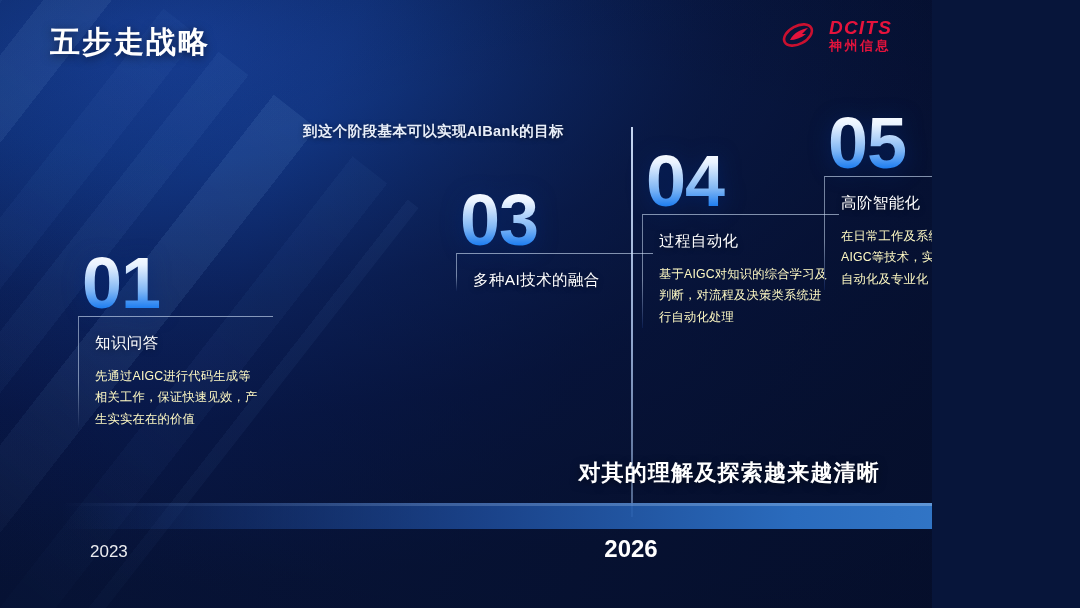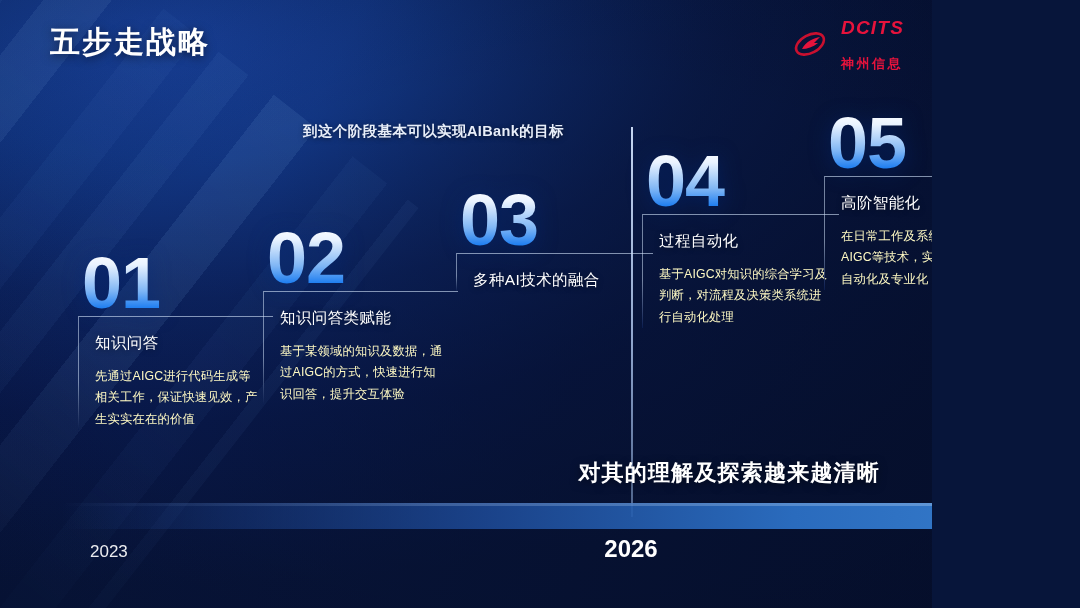--- a/index.html
+++ b/index.html
@@ -46,25 +46,25 @@
     position:absolute;inset:0;
     background:radial-gradient(130% 110% at 60% 55%, rgba(0,0,0,0) 38%, rgba(2,8,28,0.45) 100%);
   }
 
   
   .title{
     position:absolute;left:50px;top:22px;
     font-size:30px;font-weight:bold;color:#ffffff;letter-spacing:2px;
     text-shadow:0 2px 10px rgba(0,0,0,.55);
   }
-  .logo{position:absolute;right:28px;top:18px;display:flex;align-items:center;gap:14px;}
+  .logo{position:absolute;right:40px;top:18px;display:flex;align-items:center;gap:14px;}
   .logo-mark{width:34px;height:30px;flex:0 0 auto;}
   .logo-text{line-height:1;}
   .logo-en{font-size:19px;font-weight:bold;color:#e6133c;letter-spacing:1.2px;font-style:italic;}
-  .logo-cn{font-size:13px;font-weight:bold;color:#e6133c;letter-spacing:2.5px;margin-top:20px;}
+  .logo-cn{font-size:13px;font-weight:bold;color:#e6133c;letter-spacing:2.5px;margin-top:2px;}
 
   
   .annotation{
     position:absolute;left:303px;top:122px;
     font-size:14.5px;color:#e8eef9;font-weight:bold;letter-spacing:.4px;
     text-shadow:0 1px 5px rgba(0,0,0,.5);
     text-align:right;
   }
 
   
@@ -167,27 +167,20 @@
   <div class="divider"></div>
 
   <div class="step s1">
     <div class="step-num">01</div>
     <div class="card">
       <div class="card-title">知识问答</div>
       <div class="card-body">先通过AIGC进行代码生成等相关工作，保证快速见效，产生实实在在的价值</div>
     </div>
   </div>
 
-  <div class="step s2">
-    <div class="step-num">02</div>
-    <div class="card">
-      <div class="card-title">知识问答类赋能</div>
-      <div class="card-body">基于某领域的知识及数据，通过AIGC的方式，快速进行知识回答，提升交互体验</div>
-    </div>
-  </div>
 
   <div class="step s3">
     <div class="step-num">03</div>
     <div class="card">
       <div class="card-title">多种AI技术的融合</div>
     </div>
   </div>
 
   <div class="step s4">
     <div class="step-num">04</div>

